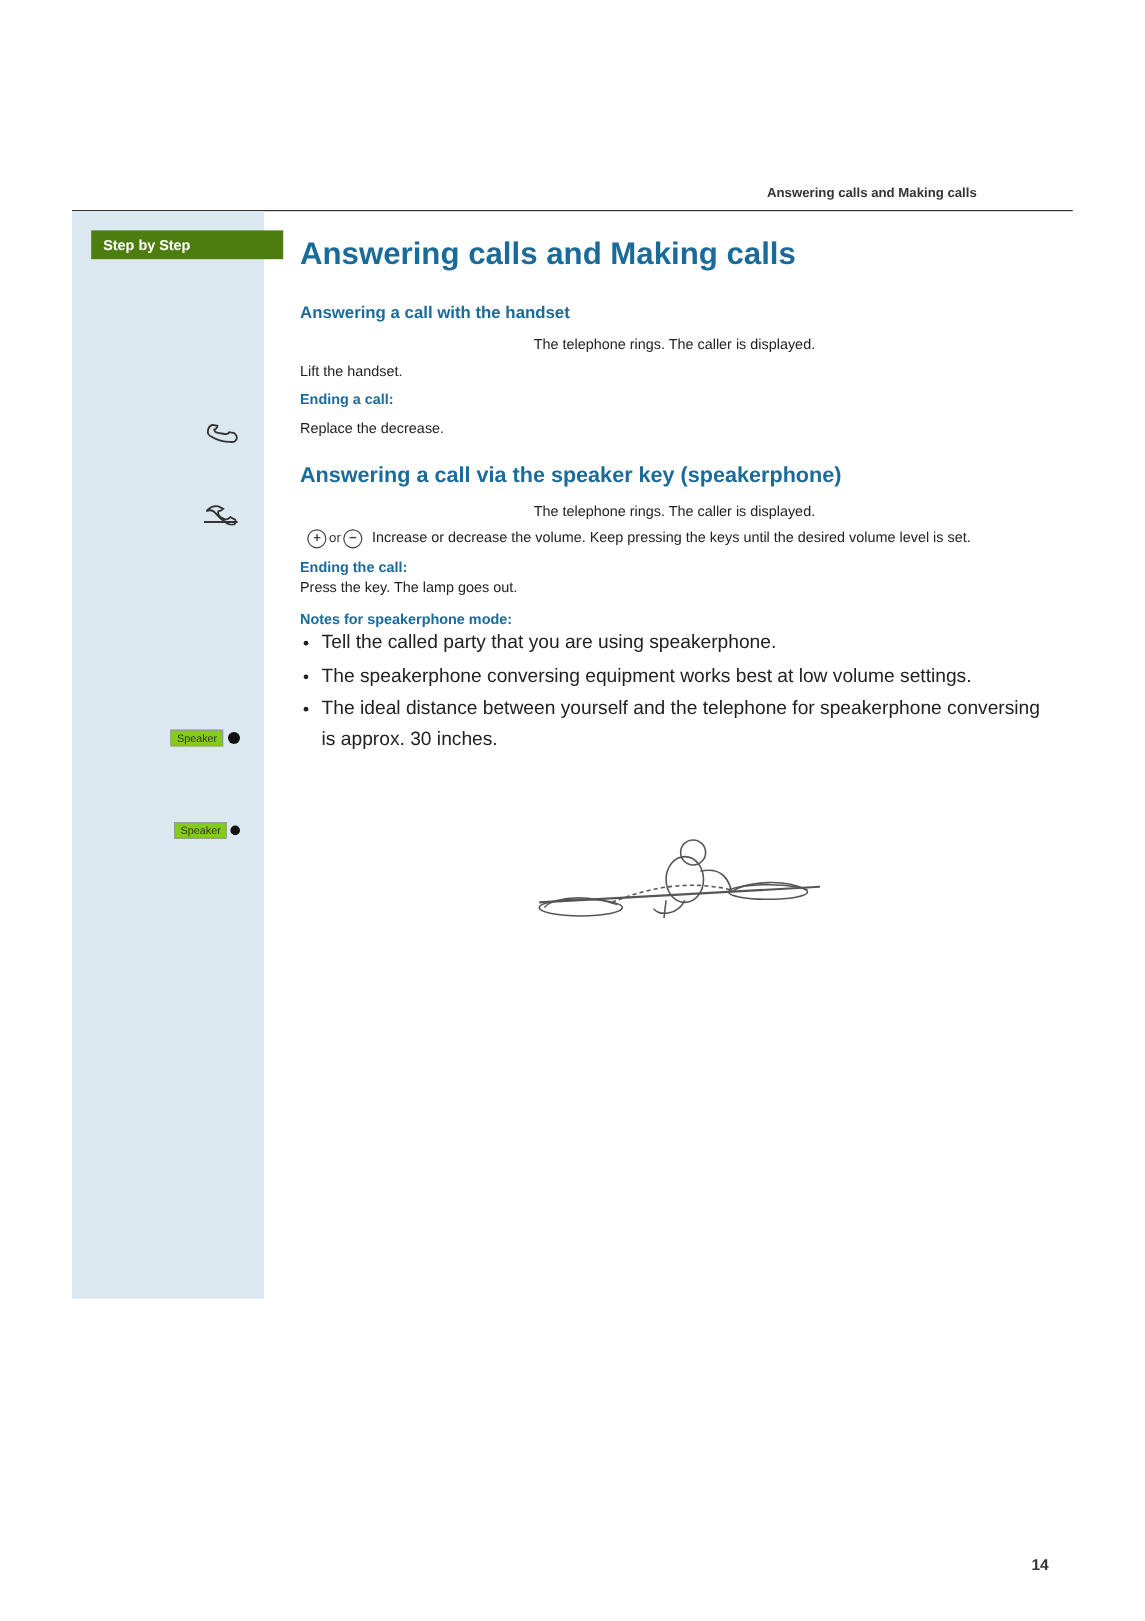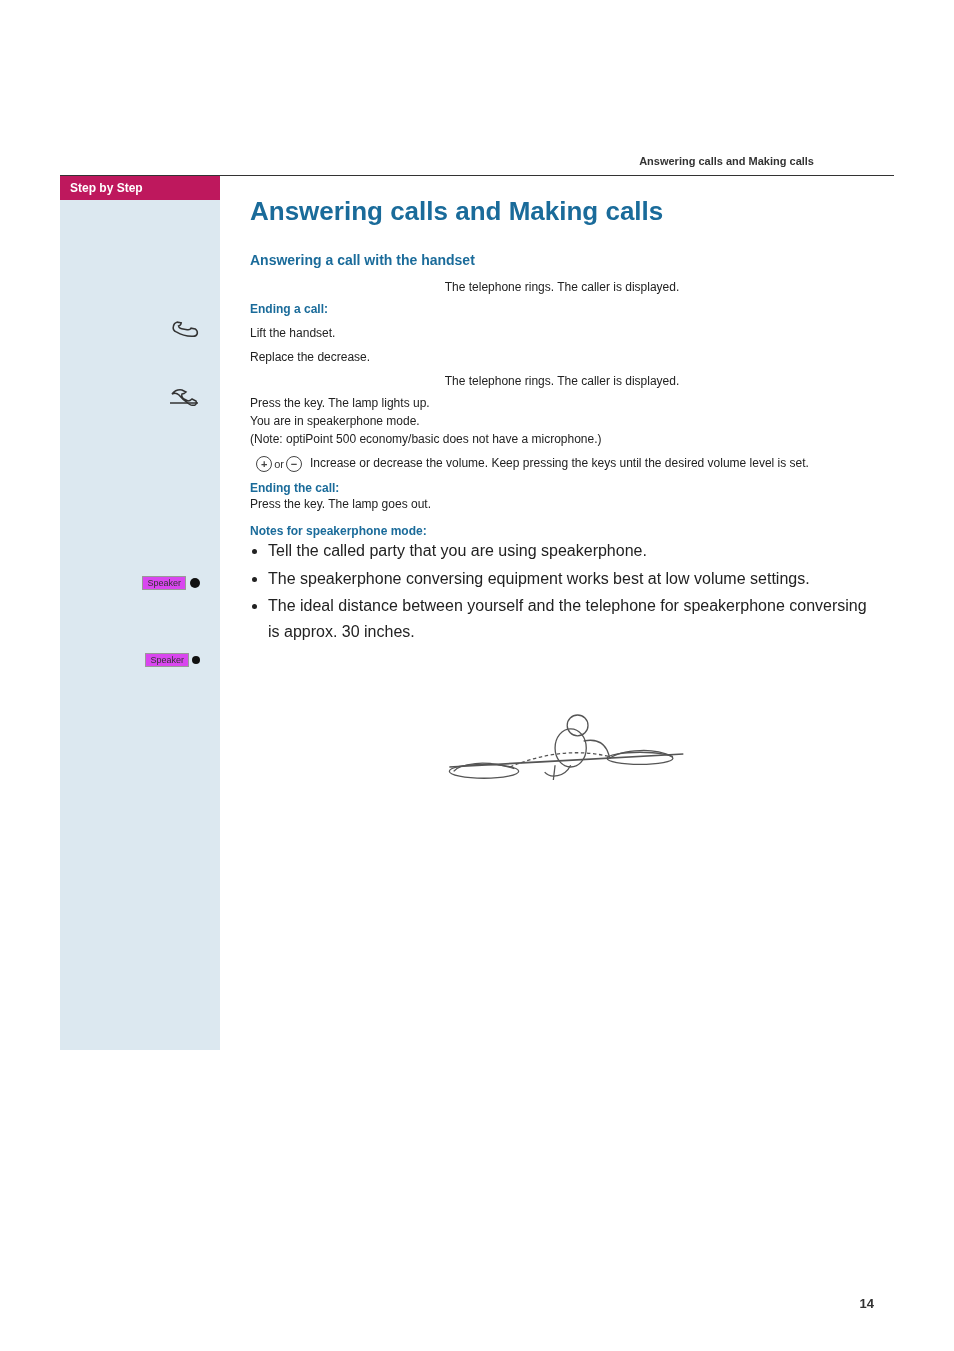--- a/index.html
+++ b/index.html
@@ -32,26 +32,26 @@
 
     .sidebar {
       width: 160px;
       min-width: 160px;
       background: #dce8f0;
       padding-top: 0;
       position: relative;
     }
 
     .step-by-step-box {
-      background: #be185d;
+      background: #4d7c0f;
       color: #fff;
       font-size: 12px;
       font-weight: bold;
       padding: 5px 10px;
-      margin: 0;
+      margin: 16px;
       display: inline-block;
       width: 100%;
     }
 
     .sidebar-content {
       padding: 10px 10px;
       background: #dce8f0;
       min-height: 850px;
     }
 
@@ -125,21 +125,21 @@
     .step-text {
       flex: 1;
       font-size: 12px;
       color: #222;
       line-height: 1.5;
     }
 
     
     .speaker-btn {
       border: 1px solid #999;
-      background: #d946ef;
+      background: #84cc16;
       font-size: 9px;
       padding: 1px 4px;
       color: #333;
       display: inline-block;
     }
 
     .speaker-dot {
       display: inline-block;
       width: 10px;
       height: 10px;
@@ -261,41 +261,37 @@
 
   <div class="content">
 
     <h1 class="page-title">Answering calls and Making calls</h1>
 
     <h2 class="section-title">Answering a call with the handset</h2>
 
     <p class="body-text">The telephone rings. The caller is displayed.</p>
 
     <div class="step-row">
+      <div class="step-text">Lift the handset.</div>
+    </div>
+
+    <div class="step-row">
       <div class="step-text">
         <span class="sub-heading">Ending a call:</span>
       </div>
     </div>
 
     <div class="step-row">
-      <div class="step-text">Lift the handset.</div>
-    </div>
-
-    <div class="step-row">
       <div class="step-text">Replace the decrease.</div>
     </div>
 
+    <h2 class="section-title-2">Answering a call via the speaker key (speakerphone)</h2>
 
     <p class="body-text">The telephone rings. The caller is displayed.</p>
 
-    <div class="step-row">
-      <div class="step-text" style="white-space: pre-line;">Press the key. The lamp lights up.
-You are in speakerphone mode.
-(Note: optiPoint 500 economy/basic does not have a microphone.)</div>
-    </div>
 
     <div class="step-row">
       <div class="step-icon">
         <span class="circle-icon">+</span>
         <span style="font-size:11px; margin: 0 2px; color:#333;text-align:center;">or</span>
         <span class="circle-icon">−</span>
       </div>
       <div class="step-text">Increase or decrease the volume. Keep pressing the keys until the desired volume level is set.</div>
     </div>
 

